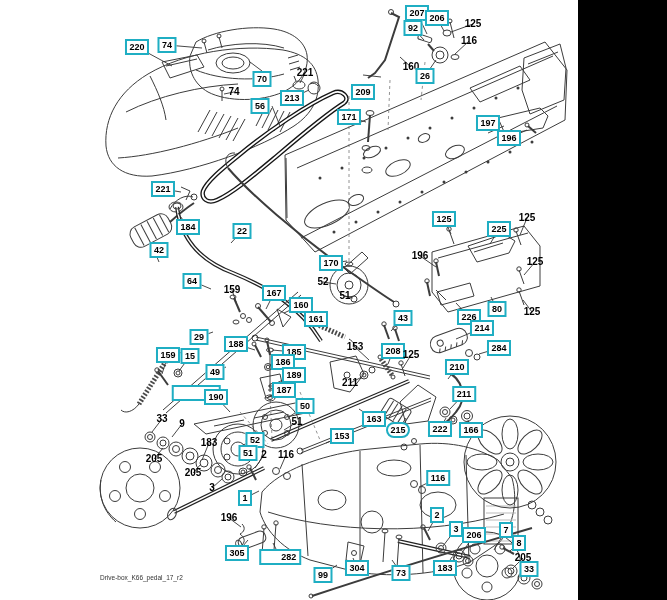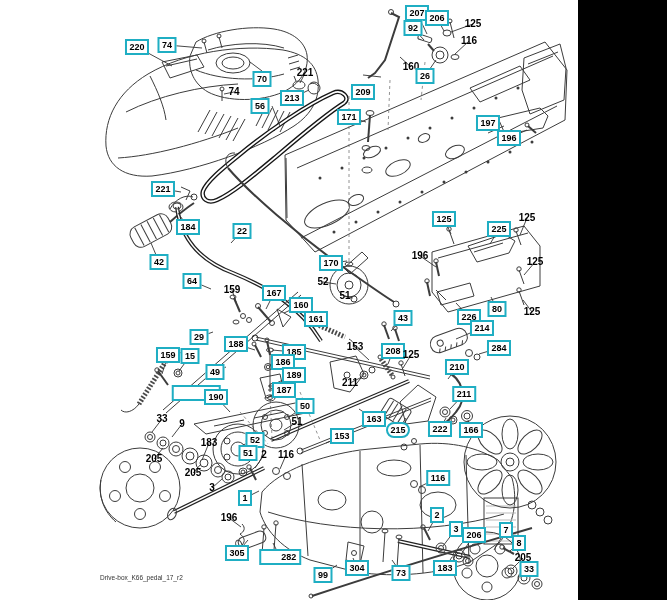--- a/index.html
+++ b/index.html
@@ -539,21 +539,21 @@
       <div class="callout boxed" style="left: 413px; top: 28px;">92</div>
       <div class="callout plain" style="left: 469px; top: 41px;">116</div>
       <div class="callout plain" style="left: 411px; top: 67px;">160</div>
       <div class="callout boxed" style="left: 425px; top: 76px; text-align: center;">26</div>
       <div class="callout boxed" style="left: 363px; top: 92px;">209</div>
       <div class="callout boxed" style="left: 349px; top: 117px;">171</div>
       <div class="callout boxed" style="left: 488px; top: 116px; margin-top: 7px;">197</div>
       <div class="callout boxed" style="left: 509px; top: 138px;">196</div>
       <div class="callout boxed" style="left: 163px; top: 189px;">221</div>
       <div class="callout boxed" style="left: 188px; top: 227px;">184</div>
-      <div class="callout boxed" style="left: 159px; top: 262px;">42</div>
+      <div class="callout boxed" style="left: 159px; top: 250px;">42</div>
       <div class="callout boxed" style="left: 242px; top: 231px;">22</div>
       <div class="callout boxed" style="left: 192px; top: 281px;">64</div>
       <div class="callout plain" style="left: 232px; top: 290px;">159</div>
       <div class="callout boxed" style="left: 274px; top: 293px;">167</div>
       <div class="callout boxed" style="left: 301px; top: 305px;">160</div>
       <div class="callout boxed" style="left: 316px; top: 319px;">161</div>
       <div class="callout boxed" style="left: 331px; top: 263px; text-align: center;">170</div>
       <div class="callout plain" style="left: 323px; top: 282px;">52</div>
       <div class="callout plain" style="left: 345px; top: 296px;">51</div>
       <div class="callout plain" style="left: 420px; top: 256px;">196</div>

